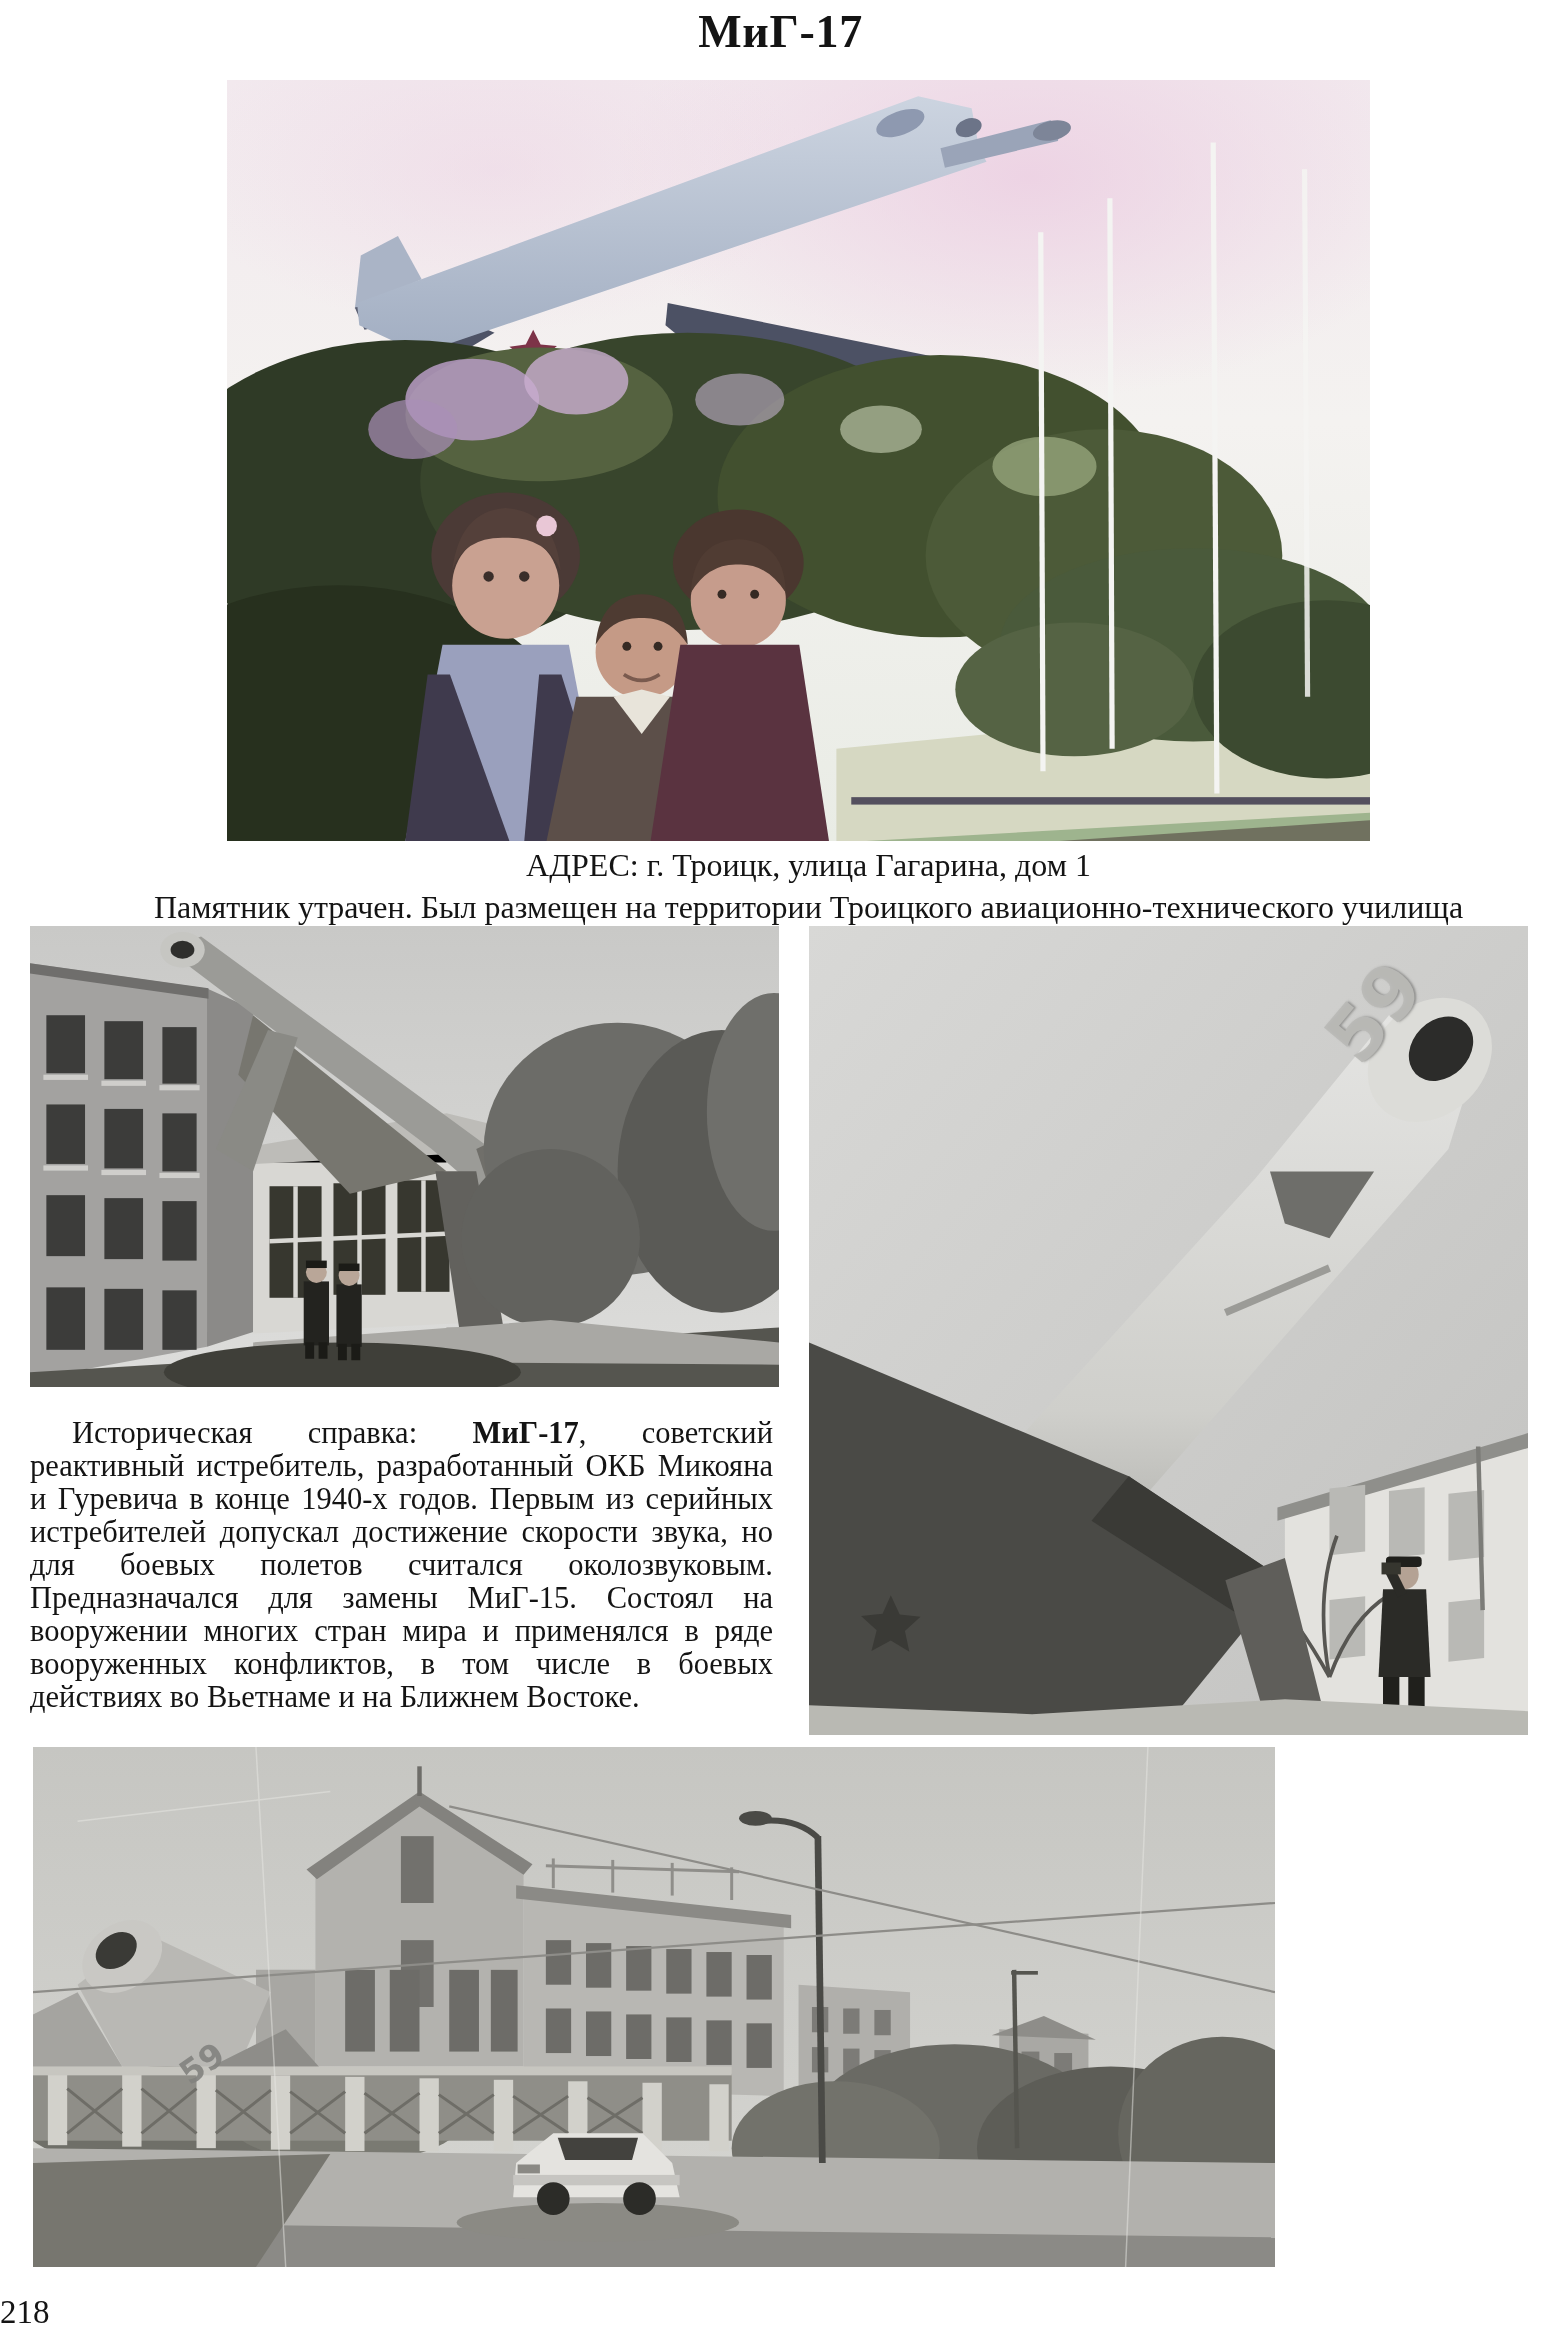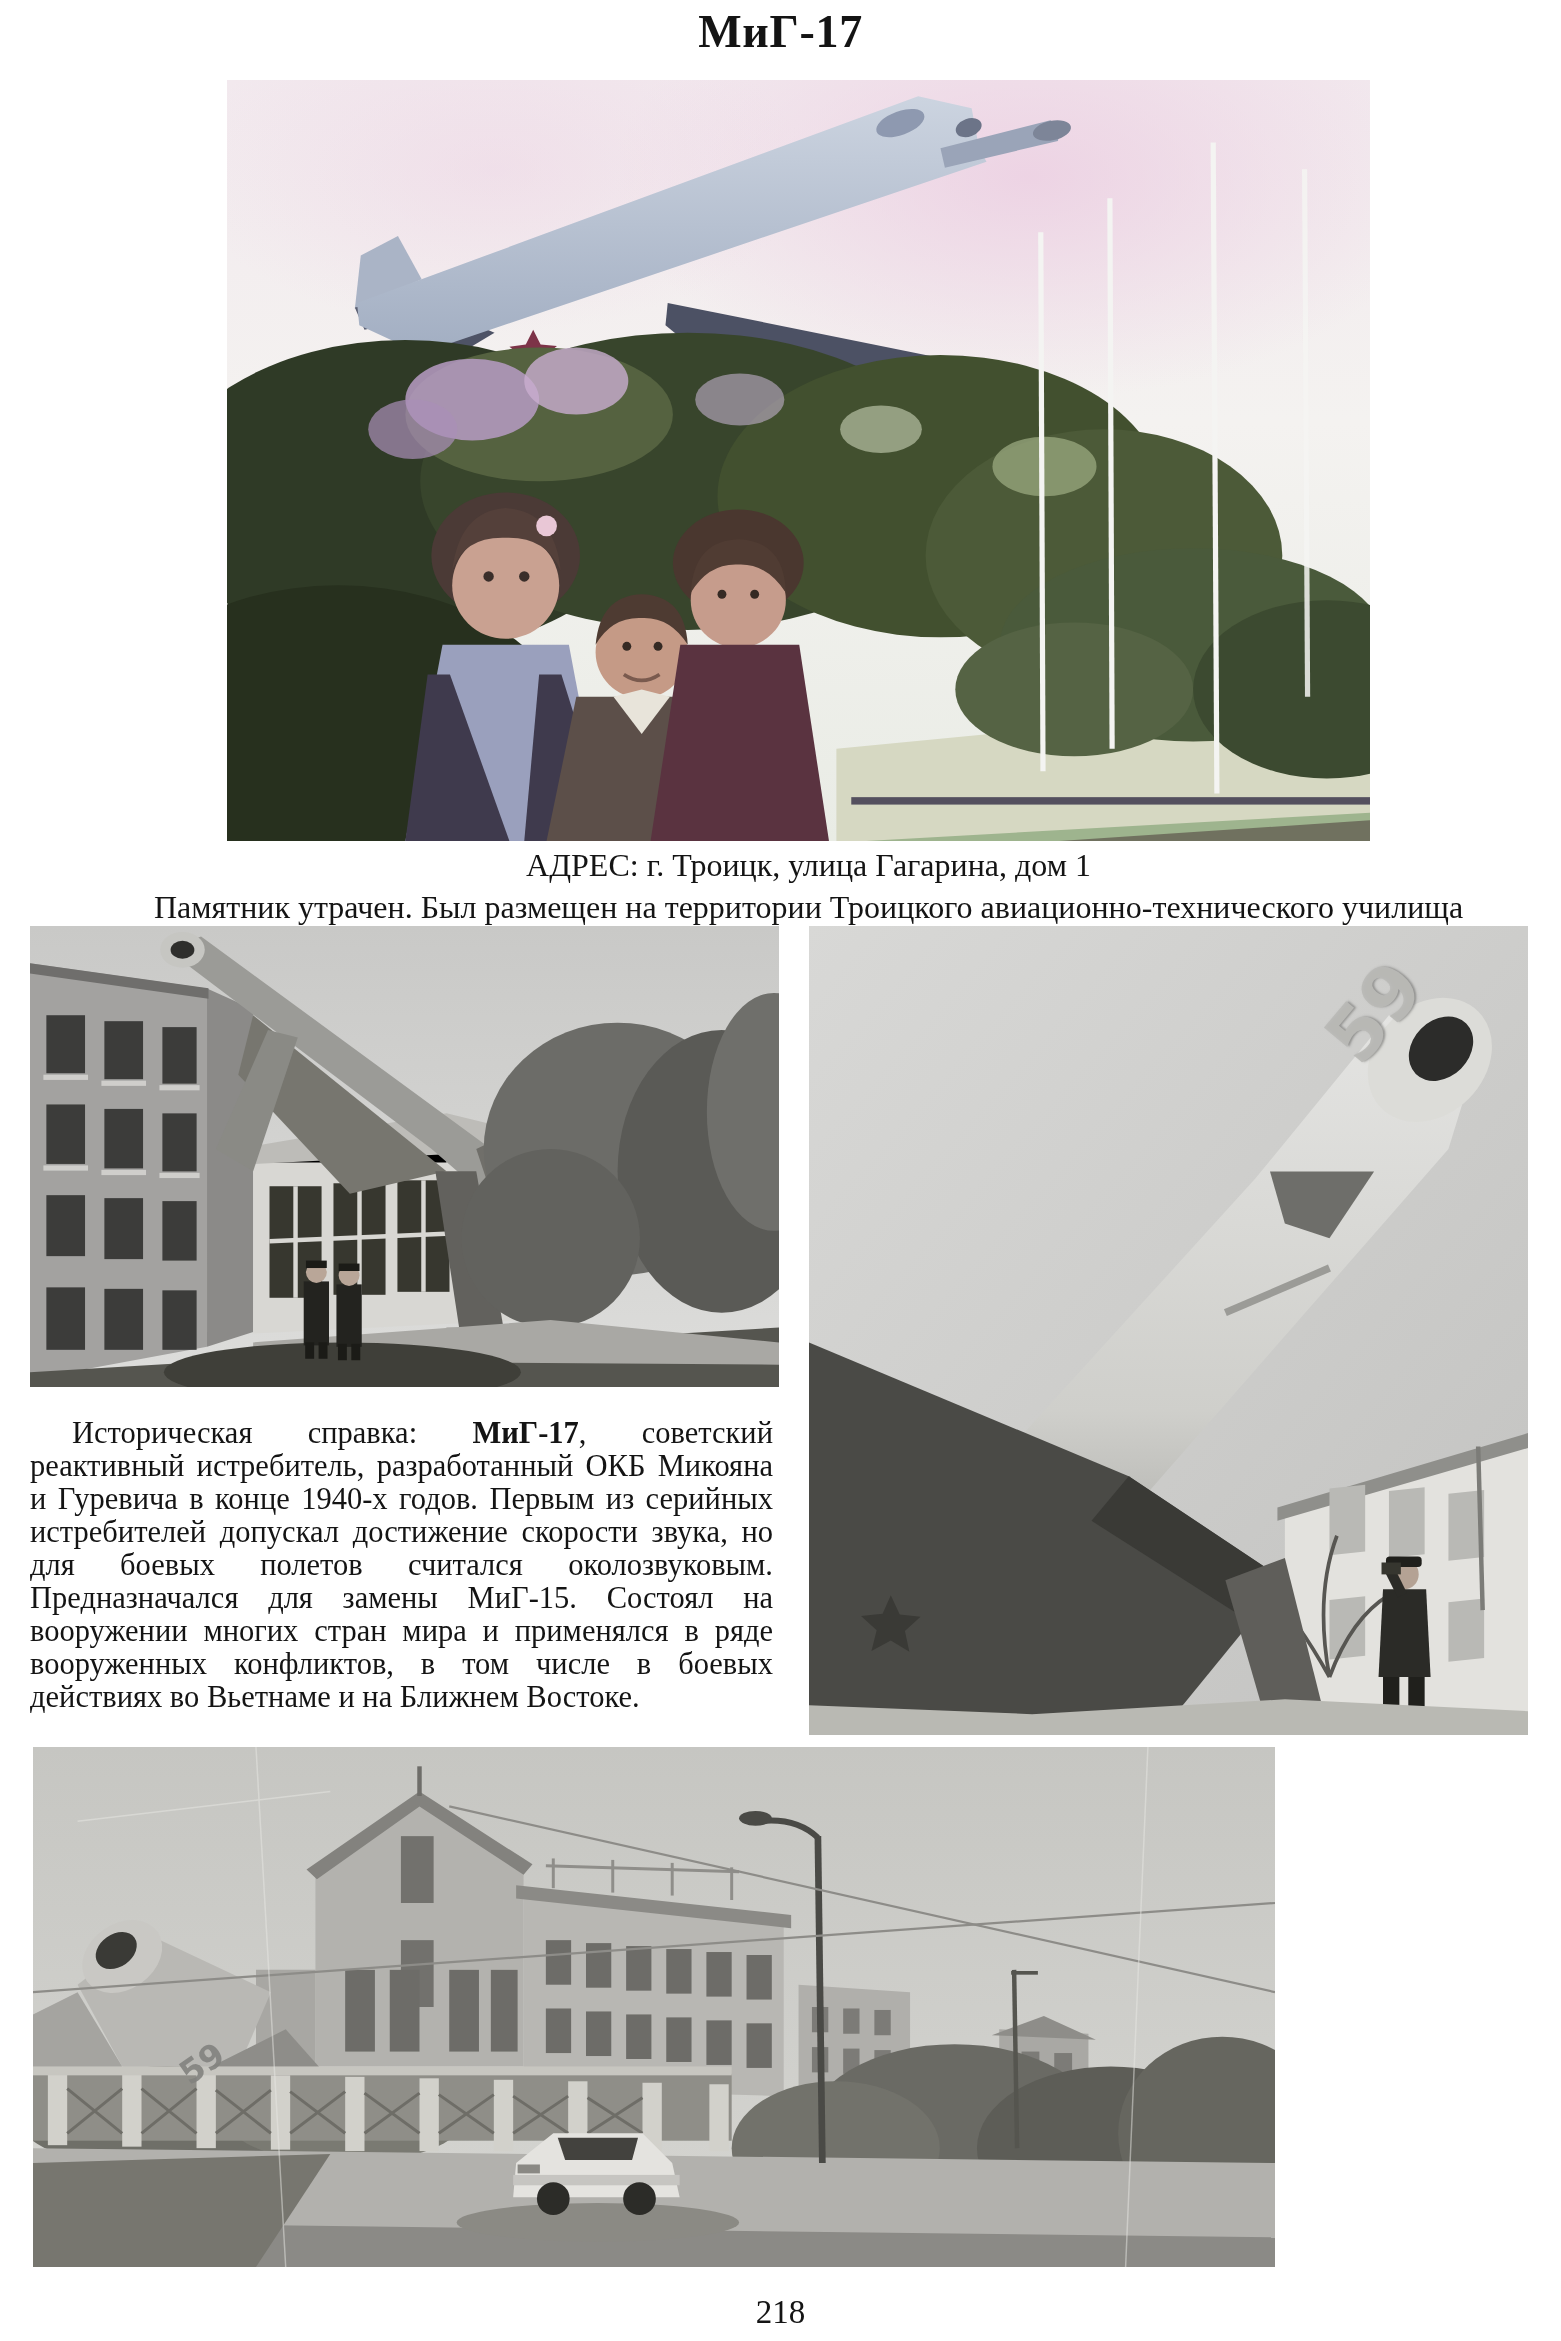--- a/index.html
+++ b/index.html
@@ -21,21 +21,21 @@
     position:absolute;left:0;width:1561px;text-align:center;font-size:32px;line-height:34px;padding-left:28px;
   }
   #caption-line1{top:848px;}
   #caption-line2{top:883px;margin-top:7px;}
   .history{
     position:absolute;left:30px;top:1401px;width:743px;
     font-size:30.5px;line-height:33px;text-align:justify;text-indent:42px;margin-top:16px;
   }
   .history b{font-weight:bold;}
   .page-number{
-    position:absolute;left:0;top:2294px;width:1561px;text-align:center;font-size:33px;
+    position:absolute;left:0;top:2294px;width:1561px;text-align:left;font-size:33px;
   }
   .nose-number-3{
     position:absolute;left:513px;top:43px;font-size:74px;font-weight:bold;
     color:rgba(185,185,182,0.95);text-shadow:1.5px 1.5px 2.2px rgba(90,90,88,0.5);
     transform:rotate(-50deg);font-family:"DejaVu Sans",sans-serif;
   }
   .nose-number-4{
     position:absolute;left:146px;top:297px;font-size:33px;font-weight:bold;
     color:rgba(130,130,126,0.9);transform:rotate(-35deg);
     font-family:"DejaVu Sans",sans-serif;

